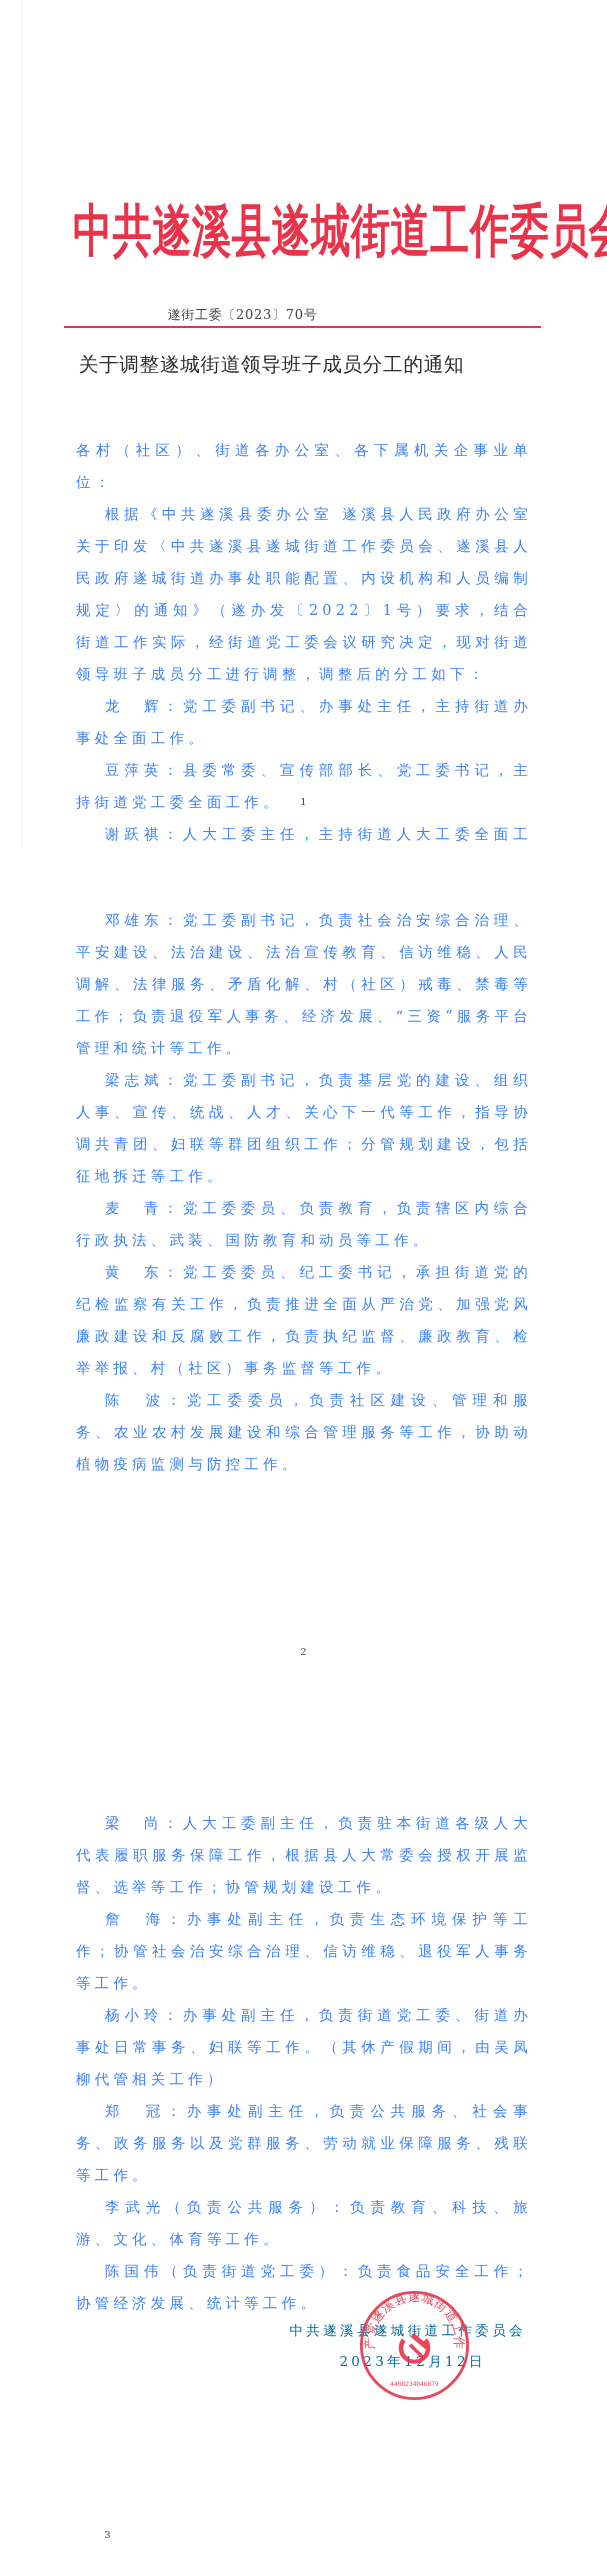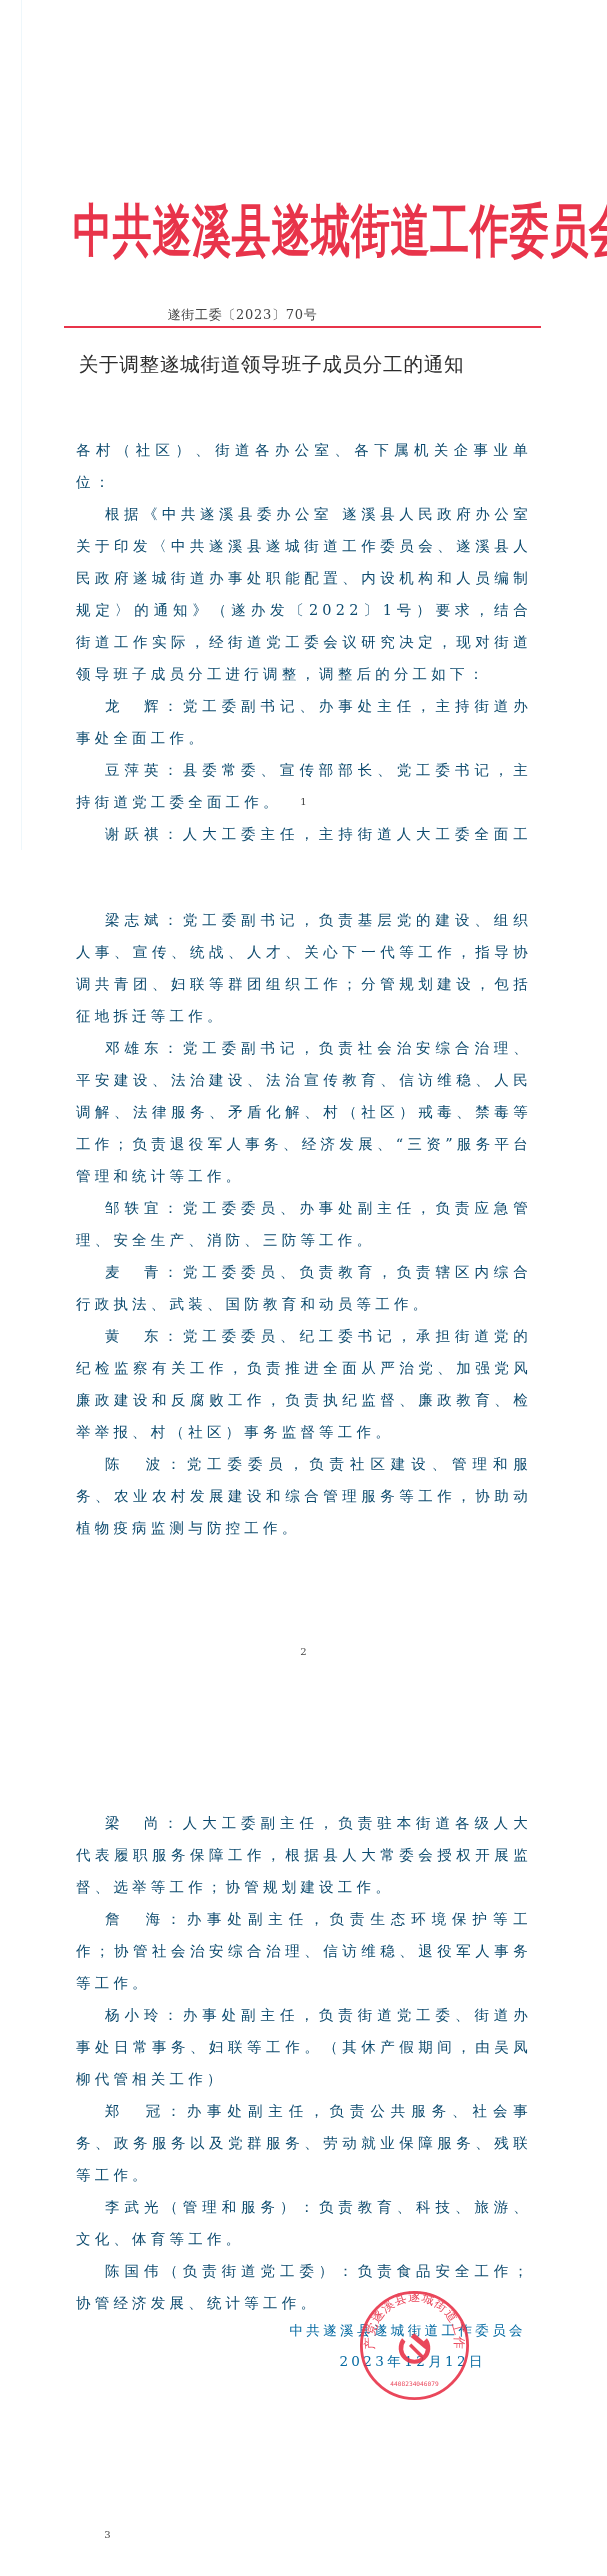--- a/index.html
+++ b/index.html
@@ -71,21 +71,21 @@
       white-space: nowrap;
     }
 
     .body-text {
       position: absolute;
       left: 76px;
       width: 456px;
       font-size: 14.5px;
       line-height: 32px;
       letter-spacing: 4.2px;
-      color: #0c4a6e;
+      color: #3b82f6;
       text-align: justify;
     }
     .body-text p {
       margin: 0;
       text-indent: 2em;
     }
     .body-text p.no-indent {
       text-indent: 0;
     }
     .body-text .name {
@@ -142,38 +142,37 @@
     <p><span class="name">龙　辉</span>：<span>党工委副书记、办事处主任，主持街道办事处全面工作。</span></p>
     <p><span class="name">豆萍英</span>：<span>县委常委、宣传部部长、党工委书记，主持街道党工委全面工作。</span></p>
     <p style="height:64px;overflow:hidden;"><span class="name">谢跃祺</span>：<span>人大工委主任，主持街道人大工委全面工作。负责创文、工会、爱国卫生、新时代文明实践所（站）建设等工作。</span></p>
   </div>
 
   <div class="page-number" style="top:796px;">1</div>
 </div>
 
 <div class="page page-2">
   <div class="body-text" style="top:54px;">
+    <p><span class="name">邓雄东</span>：<span>党工委副书记，负责社会治安综合治理、平安建设、法治建设、法治宣传教育、信访维稳、人民调解、法律服务、矛盾化解、村（社区）戒毒、禁毒等工作；负责退役军人事务、经济发展、“三资”服务平台管理和统计等工作。</span></p>
     <p><span class="name">梁志斌</span>：<span>党工委副书记，负责基层党的建设、组织人事、宣传、统战、人才、关心下一代等工作，指导协调共青团、妇联等群团组织工作；分管规划建设，包括征地拆迁等工作。</span></p>
-    <p><span class="name">邓雄东</span>：<span>党工委副书记，负责社会治安综合治理、平安建设、法治建设、法治宣传教育、信访维稳、人民调解、法律服务、矛盾化解、村（社区）戒毒、禁毒等工作；负责退役军人事务、经济发展、“三资”服务平台管理和统计等工作。</span></p>
-    <p><span class="name">邹轶宜</span>：<span>党工委委员、办事处副主任，负责应急管理、安全生产、消防、三防等工作。</span></p>
     <p><span class="name">麦　青</span>：<span>党工委委员、负责教育，负责辖区内综合行政执法、武装、国防教育和动员等工作。</span></p>
     <p><span class="name">黄　东</span>：<span>党工委委员、纪工委书记，承担街道党的纪检监察有关工作，负责推进全面从严治党、加强党风廉政建设和反腐败工作，负责执纪监督、廉政教育、检举举报、村（社区）事务监督等工作。</span></p>
     <p><span class="name">陈　波</span>：<span>党工委委员，负责社区建设、管理和服务、农业农村发展建设和综合管理服务等工作，协助动植物疫病监测与防控工作。</span></p>
   </div>
 
   <div class="page-number" style="top:796px;">2</div>
 </div>
 
 <div class="page page-3">
   <div class="body-text" style="top:94px;">
     <p><span class="name">梁　尚</span>：<span>人大工委副主任，负责驻本街道各级人大代表履职服务保障工作，根据县人大常委会授权开展监督、选举等工作；协管规划建设工作。</span></p>
     <p><span class="name">詹　海</span>：<span>办事处副主任，负责生态环境保护等工作；协管社会治安综合治理、信访维稳、退役军人事务等工作。</span></p>
     <p><span class="name">杨小玲</span>：<span>办事处副主任，负责街道党工委、街道办事处日常事务、妇联等工作。（其休产假期间，由吴凤柳代管相关工作）</span></p>
     <p><span class="name">郑　冠</span>：<span>办事处副主任，负责公共服务、社会事务、政务服务以及党群服务、劳动就业保障服务、残联等工作。</span></p>
-    <p><span class="name">李武光（管理和服务）</span>：<span>负责教育、科技、旅游、文化、体育等工作。</span></p>
+    <p><span class="name">李武光（负责公共服务）</span>：<span>负责教育、科技、旅游、文化、体育等工作。</span></p>
     <p><span class="name">陈国伟（负责街道党工委）</span>：<span>负责食品安全工作；协管经济发展、统计等工作。</span></p>
   </div>
 
   <div class="page-number" style="top:816px;left:-196px;">3</div>
 </div>
 
 <div class="signature" style="top:2315px;">
   <div>中共遂溪县遂城街道工作委员会</div>
   <div style="margin-right:40px;">2023年12月12日</div>
 </div>

